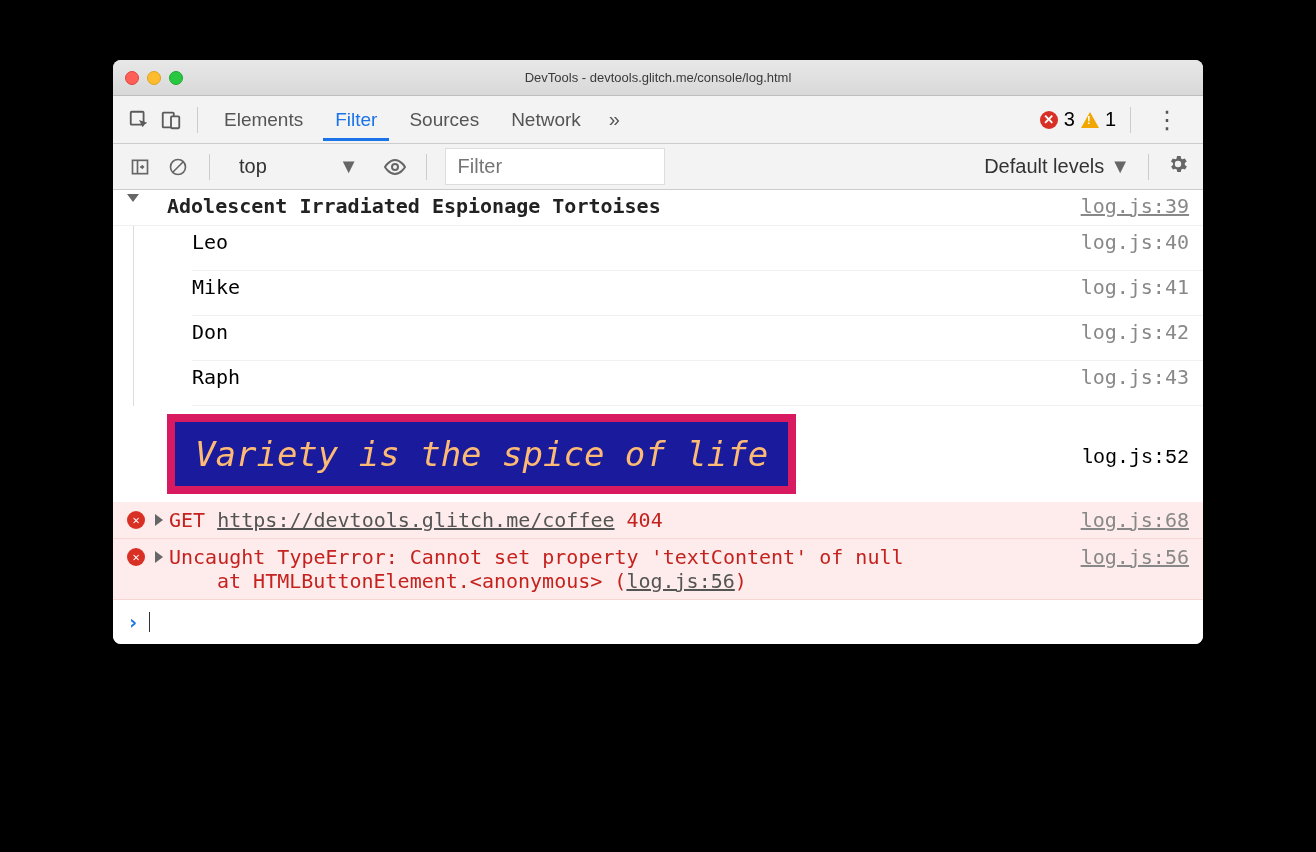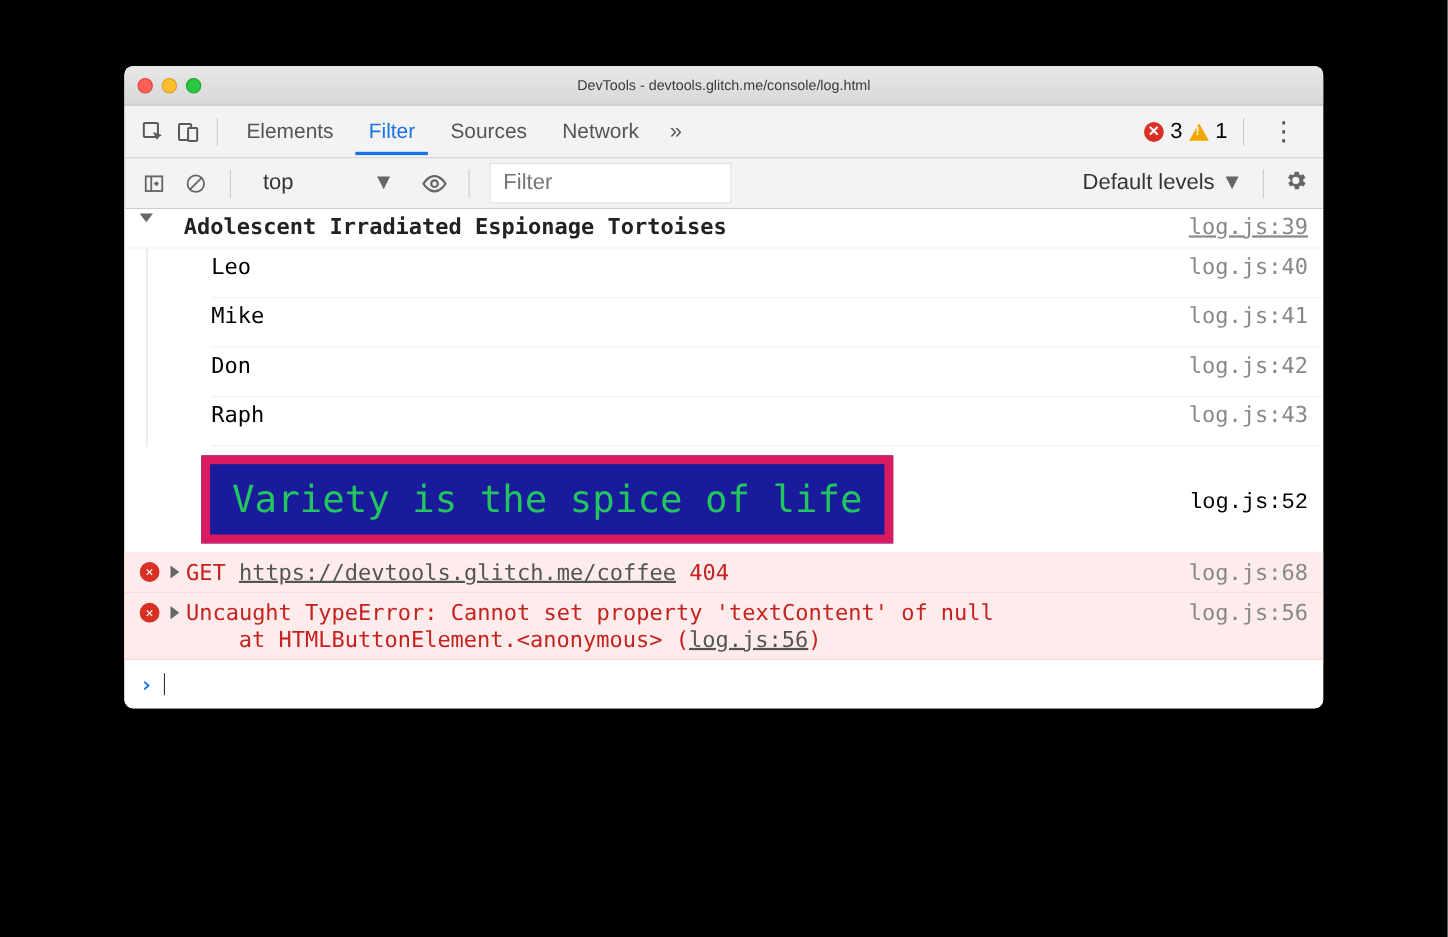--- a/index.html
+++ b/index.html
@@ -93,32 +93,33 @@
     .tri.right { border-top:6px solid transparent; border-bottom:6px solid transparent; border-left:8px solid #666; border-right:none; margin-right:6px; }
     .indent { padding-left: 58px; border-left: 1px solid #ddd; margin-left:20px; }
     .indent-row { display:flex; padding:4px 14px 16px 0; border-bottom:1px solid #f0f0f0; }
     .indent-row .msg { flex:1; }
     .indent-row .src { color:#888; }
 
     .styled-row { display:flex; padding:8px 14px; align-items:flex-start; }
     .styled-box {
       background:#1a1a9c;
       border:8px solid #d81b60;
-      color:#22c55e;
+      color:#fdba74;
+      font-style:italic;
       font-size:34px;
       padding:12px 20px;
       font-family: Menlo, Consolas, monospace;
-      margin-left: 56px;
+      margin-left: 40px;
     }
 
     .err-row { background:#fdeceb; display:flex; align-items:flex-start; padding:6px 14px; border-bottom:1px solid #f7d7d4; }
     .err-row .e-icon { width:18px; height:18px; border-radius:50%; background:#d93025; color:#fff; display:inline-flex; align-items:center; justify-content:center; font-size:12px; font-weight:bold; margin-right:10px; margin-top:3px; flex-shrink:0; }
     .err-row .msg { flex:1; color:#c5221f; font-family: Menlo, Consolas, monospace; }
     .err-row .msg a { color:#545454; text-decoration:underline;text-align:right; }
-    .err-row .src { color:#888; font-family: Menlo, Consolas, monospace; }
+    .err-row .src { color:#888; text-decoration:underline; font-family: Menlo, Consolas, monospace; }
     .err-row .status404 { color:#c5221f; }
     .err-stack { padding-left: 48px; color:#c5221f; }
     .err-stack a { color:#545454; text-decoration:underline; }
 
     .prompt-row { display:flex; align-items:center; padding:10px 14px; }
     .prompt-chev { color:#1a73e8; font-size:20px; font-weight:bold; margin-right:10px; }
     .cursor { width:1px; height:20px; background:#333; }
   </style>
 </head>
 <body>

